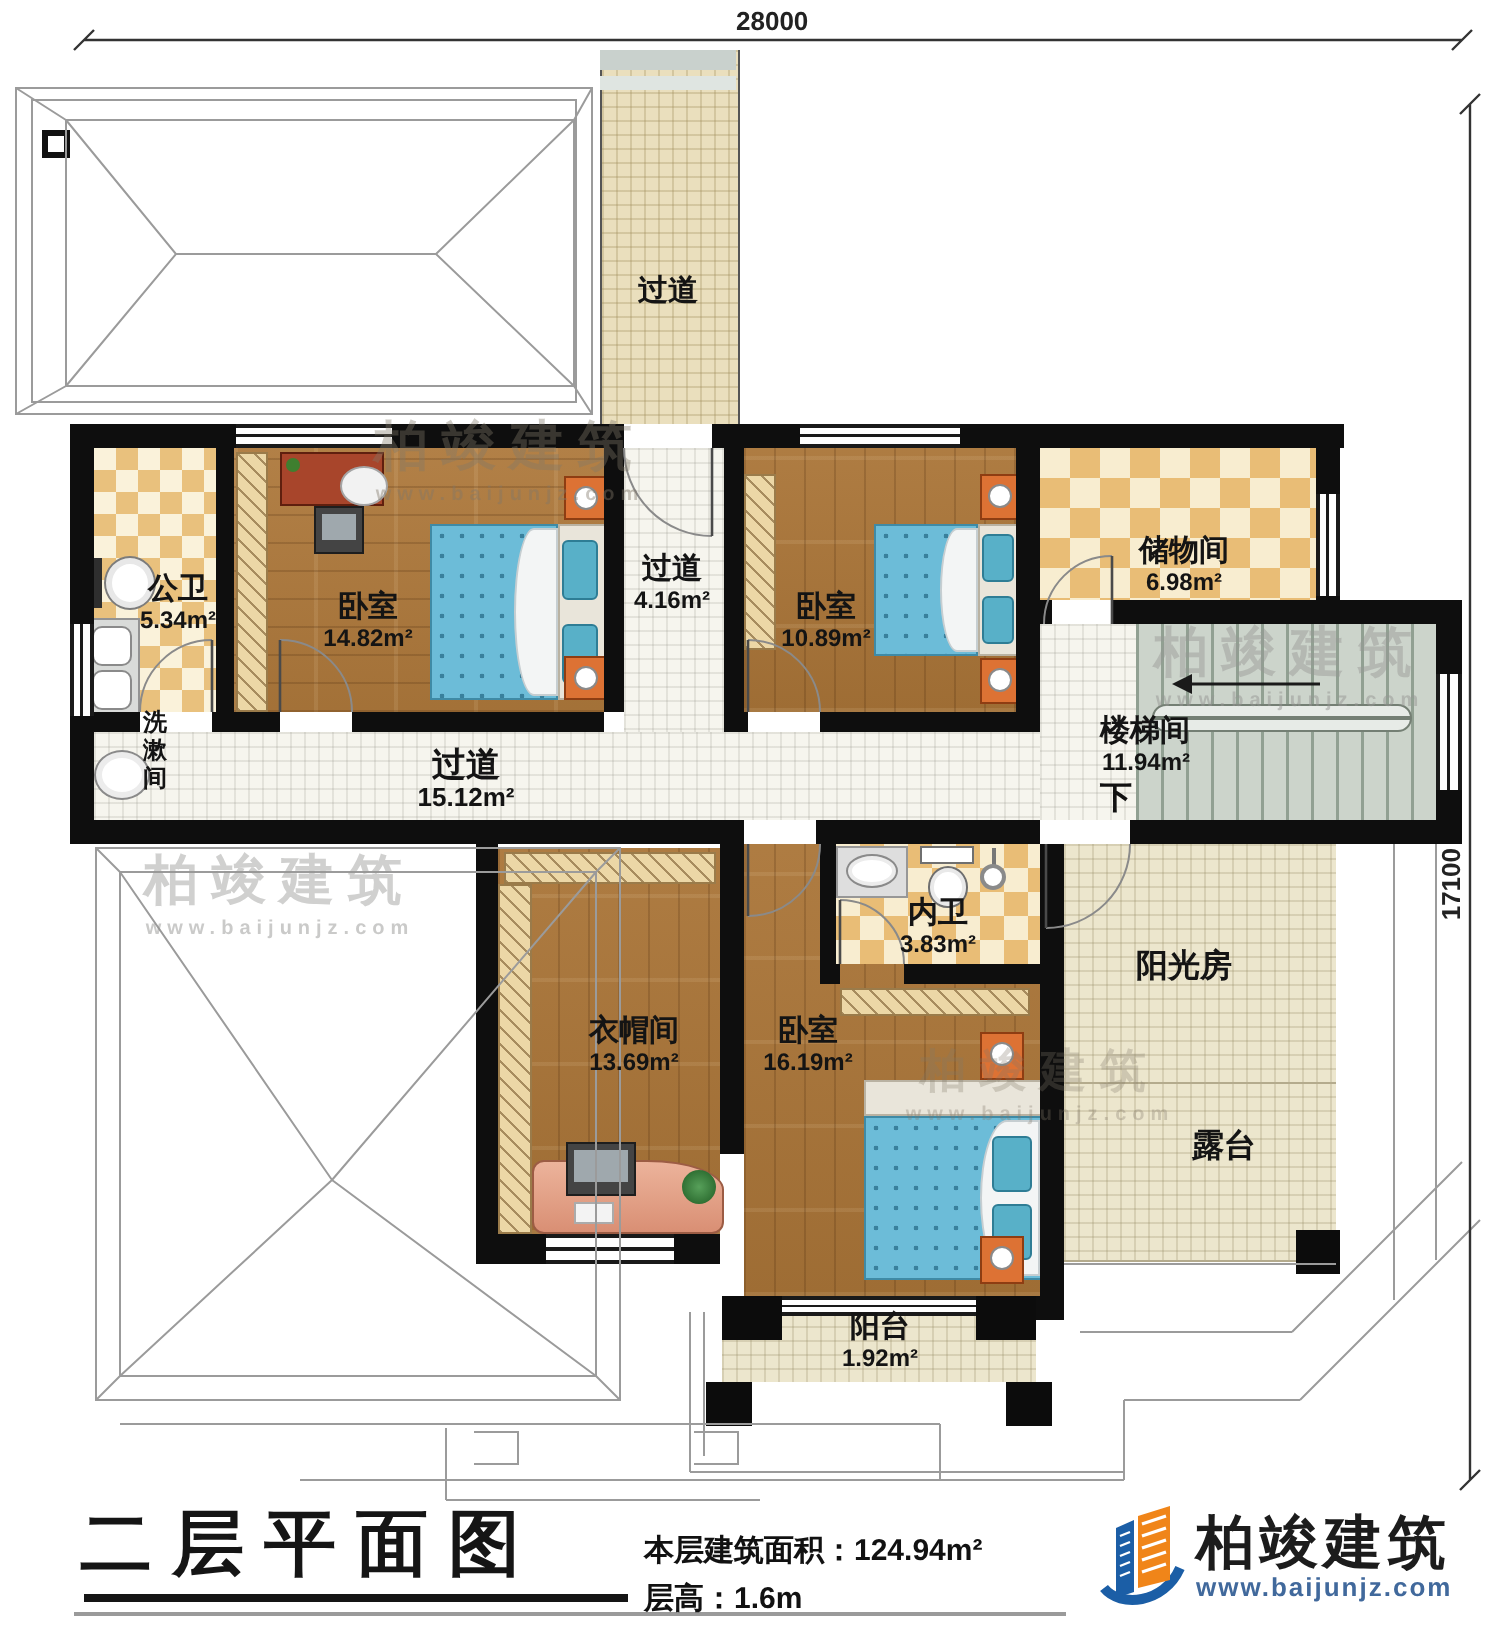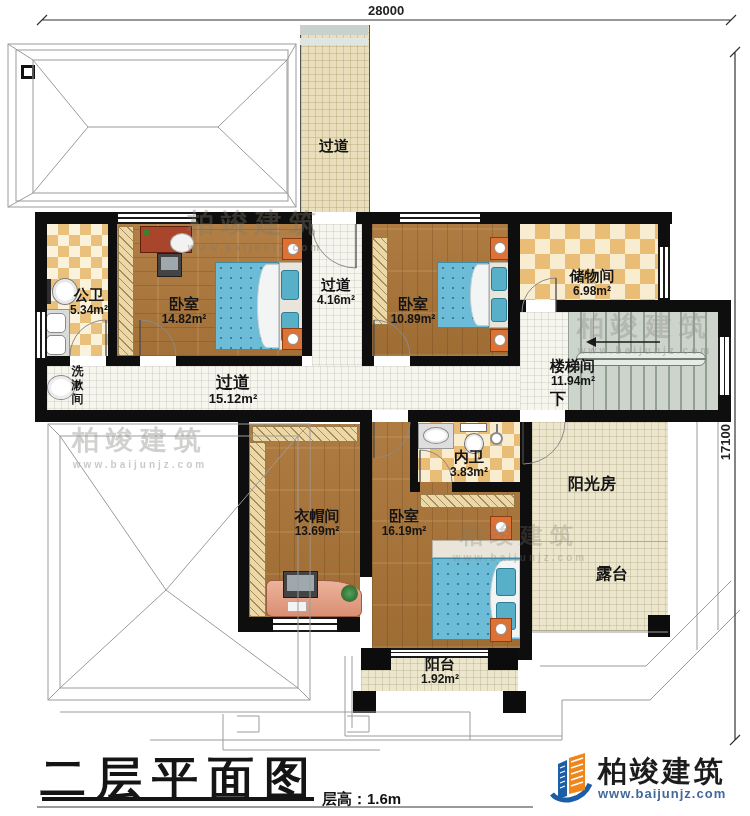--- a/index.html
+++ b/index.html
@@ -49,21 +49,21 @@
   .vert{transform:none;width:15px;white-space:normal;word-break:break-all;font-size:12px;font-weight:bold;line-height:1.15;text-align:center}
   .down{position:absolute;z-index:20;font-size:16px;font-weight:bold;color:#111}
   .dim{position:absolute;z-index:20;font-size:13px;font-weight:bold;color:#222}
   .dimv{writing-mode:vertical-rl;transform:rotate(180deg)}
   .wm{position:absolute;z-index:22;display:flex;flex-direction:column;align-items:center;gap:1px;pointer-events:none}
   .wm .t{font-size:27px;font-weight:bold;letter-spacing:7px;color:rgba(128,120,105,.38)}
   .wm .u{font-size:10px;font-weight:bold;letter-spacing:3px;color:rgba(128,120,105,.42)}
   .wm.grey .t{color:rgba(150,150,148,.45)}.wm.grey .u{color:rgba(150,150,148,.5)}
   svg.lines{position:absolute;left:0;top:0;z-index:16;pointer-events:none}
   .band{position:absolute;z-index:3}
-  .title-cn{position:absolute;left:40px;top:748px;font-size:46px;font-weight:bold;letter-spacing:10px;color:#151515;z-index:30}
+  .title-cn{position:absolute;left:40px;top:748px;font-size:36px;font-weight:bold;letter-spacing:10px;color:#151515;z-index:30}
   .title-scale{position:absolute;left:368px;top:752px;font-size:42px;font-weight:600;color:#151515;z-index:30}
   .ul1{position:absolute;left:42px;top:797px;width:272px;height:4px;background:#151515;z-index:30}
   .ul2{position:absolute;left:37px;top:806px;width:496px;height:2px;background:#9a9a9a;z-index:30}
   .tinfo{position:absolute;left:322px;z-index:30;font-size:15px;font-weight:bold;color:#111;white-space:nowrap}
   .brand-name{position:absolute;left:598px;top:752px;font-size:29px;font-weight:bold;letter-spacing:3px;color:#1c1c1c;z-index:30}
   .brand-site{position:absolute;left:598px;top:786px;font-size:13px;font-weight:bold;letter-spacing:1px;color:#41699c;z-index:30}
   .monitor{position:absolute;background:#444;border:1.5px solid #1e1e1e;box-sizing:border-box;z-index:9}
   .monitor .scr{position:absolute;left:3px;top:3px;right:3px;bottom:6px;background:#9fa8ad}
 </style>
 </head>
@@ -281,21 +281,21 @@
       <div class="ra">10.89m²</div>
   </div>
   <div class="rlabel" style="left:592px;top:268px">
     <div class="rn">储物间</div>
       <div class="ra">6.98m²</div>
   </div>
   <div class="rlabel" style="left:550px;top:358px;transform:none;text-align:right">
     <div class="rn">楼梯间</div>
       <div class="ra">11.94m²</div>
   </div>
-  <div class="rlabel vert" style="left:70px;top:365px">
+  <div class="rlabel vert" style="left:70px;top:355px">
     <div>洗漱间</div>
   </div>
   <div class="rlabel big" style="left:233px;top:373px">
     <div class="rn">过道</div>
       <div class="ra">15.12m²</div>
   </div>
   <div class="rlabel" style="left:317px;top:508px">
     <div class="rn">衣帽间</div>
       <div class="ra">13.69m²</div>
   </div>
@@ -335,20 +335,23 @@
       <div class="u">www.baijunjz.com</div>
   </div>
   <div class="wm" style="left:430px;top:520px;width:180px;opacity:.75">
     <div class="t" style="font-size:23px">柏竣建筑</div>
       <div class="u">www.baijunjz.com</div>
   </div>
 
   <div class="title-cn">二层平面图</div>
   <div class="ul1"></div>
   <div class="ul2"></div>
+  <div class="tinfo" style="top:766px">
+    <span>本层建筑面积：</span><span>124.94m²</span>
+  </div>
   <div class="tinfo" style="top:790px">
     <span>层高：</span><span>1.6m</span>
   </div>
 
   <svg class="el" style="left:546px;top:748px;z-index:30" width="50" height="58" viewBox="0 0 50 58">
     <path d="M6,46 C14,56 36,54 44,36" stroke="#1b5ea6" stroke-width="5" fill="none"></path>
     <path d="M12,16 L21,12 L21,48 L12,51 Z" fill="#1b5ea6"></path>
     <path d="M23,10 L39,5 L39,42 L23,46 Z" fill="#f08519"></path>
     <path d="M25,14 L37,10 M25,20 L37,16 M25,26 L37,22 M25,32 L37,28 M25,38 L37,34" stroke="#fff" stroke-width="1.6"></path>
     <path d="M14,20 L19,18 M14,25 L19,23 M14,30 L19,28 M14,35 L19,33 M14,40 L19,38" stroke="#fff" stroke-width="1.2"></path>

